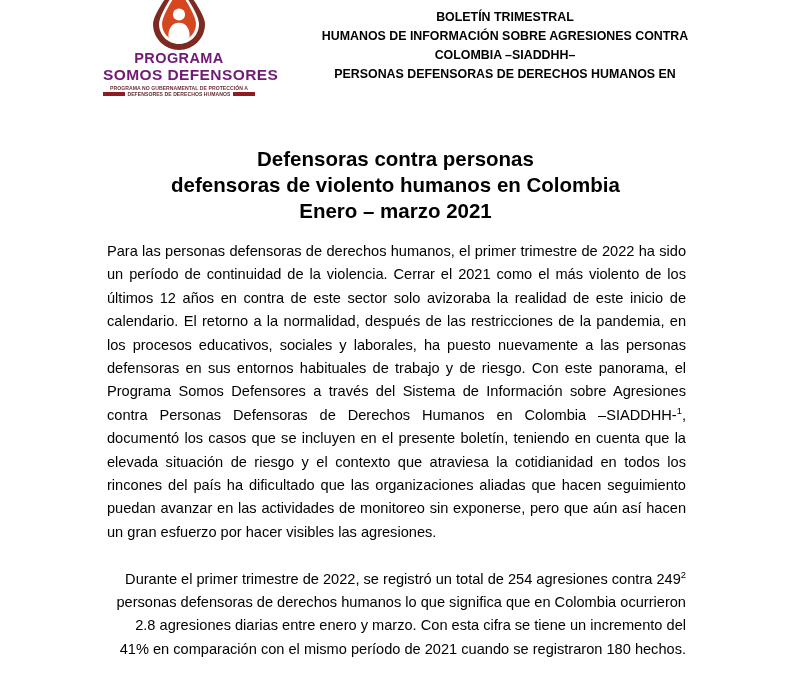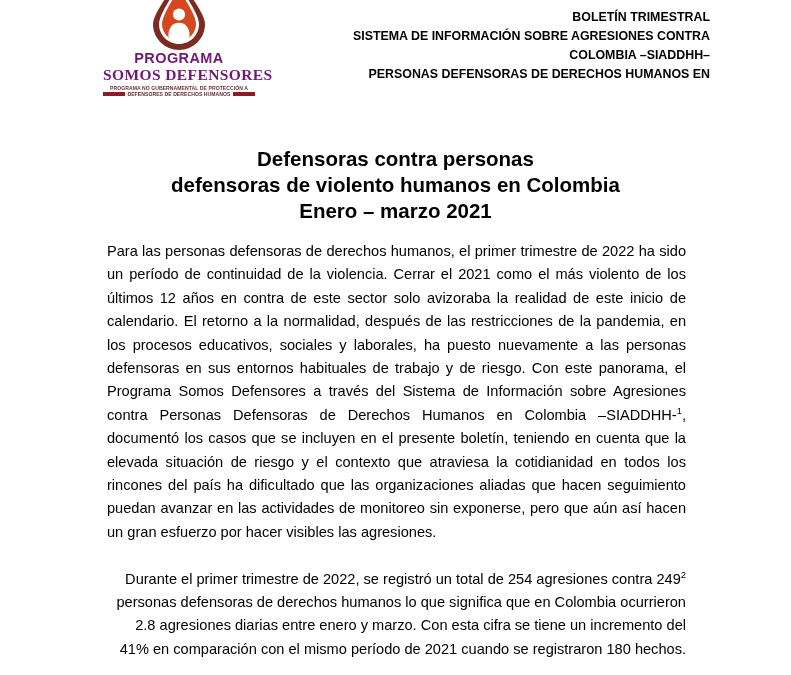--- a/index.html
+++ b/index.html
@@ -42,21 +42,21 @@
   .logo-wordmark {
     margin-top: 1px;
     font-weight: bold;
     font-size: 14.5px;
     letter-spacing: 0.4px;
     line-height: 15.5px;
     color: #701a75;
     white-space: nowrap;
   }
   .logo-wordmark .l1 { display: block; }
-  .logo-wordmark .l2 { display: block; font-size: 15.5px; font-family: Liberation Serif, serif; }
+  .logo-wordmark .l2 { display: block; font-size: 15.5px; }
 
   .logo-tagline {
     margin-top: 2.5px;
     font-size: 5.1px;
     font-weight: bold;
     line-height: 6.2px;
     color: #6d3038;
     letter-spacing: 0.05px;
     white-space: nowrap;
   }
@@ -79,21 +79,21 @@
     color: #5d2a30;
     white-space: nowrap;
   }
 
   
   .masthead {
     position: absolute;
     left: 300px;
     top: 8px;
     width: 410px;
-    text-align: right;
+    text-align: center;
     font-weight: bold;
     font-size: 12.4px;
     line-height: 19px;
     color: #000000;
   }
   .masthead .line { display: block; white-space: nowrap; }
 
   
   .doc-title {
     position: absolute;
@@ -159,21 +159,21 @@
       <div class="tagline-row2">
         <span class="tag-bar"></span>
         <span class="txt">DEFENSORES DE DERECHOS HUMANOS</span>
         <span class="tag-bar"></span>
       </div>
     </div>
   </div>
 
   <div class="masthead">
     <span class="line">BOLETÍN TRIMESTRAL</span>
-    <span class="line">SISTEMA DE INFORMACIÓN SOBRE AGRESIONES CONTRA</span>
+    <span class="line">HUMANOS DE INFORMACIÓN SOBRE AGRESIONES CONTRA</span>
     <span class="line">COLOMBIA –SIADDHH–</span>
     <span class="line">PERSONAS DEFENSORAS DE DERECHOS HUMANOS EN</span>
   </div>
 </div>
 
 <div class="doc-title">
   <span class="line">Defensoras contra personas</span>
   <span class="line">defensoras de violento humanos en Colombia</span>
   <span class="line">Enero – marzo 2021</span>
 </div>

